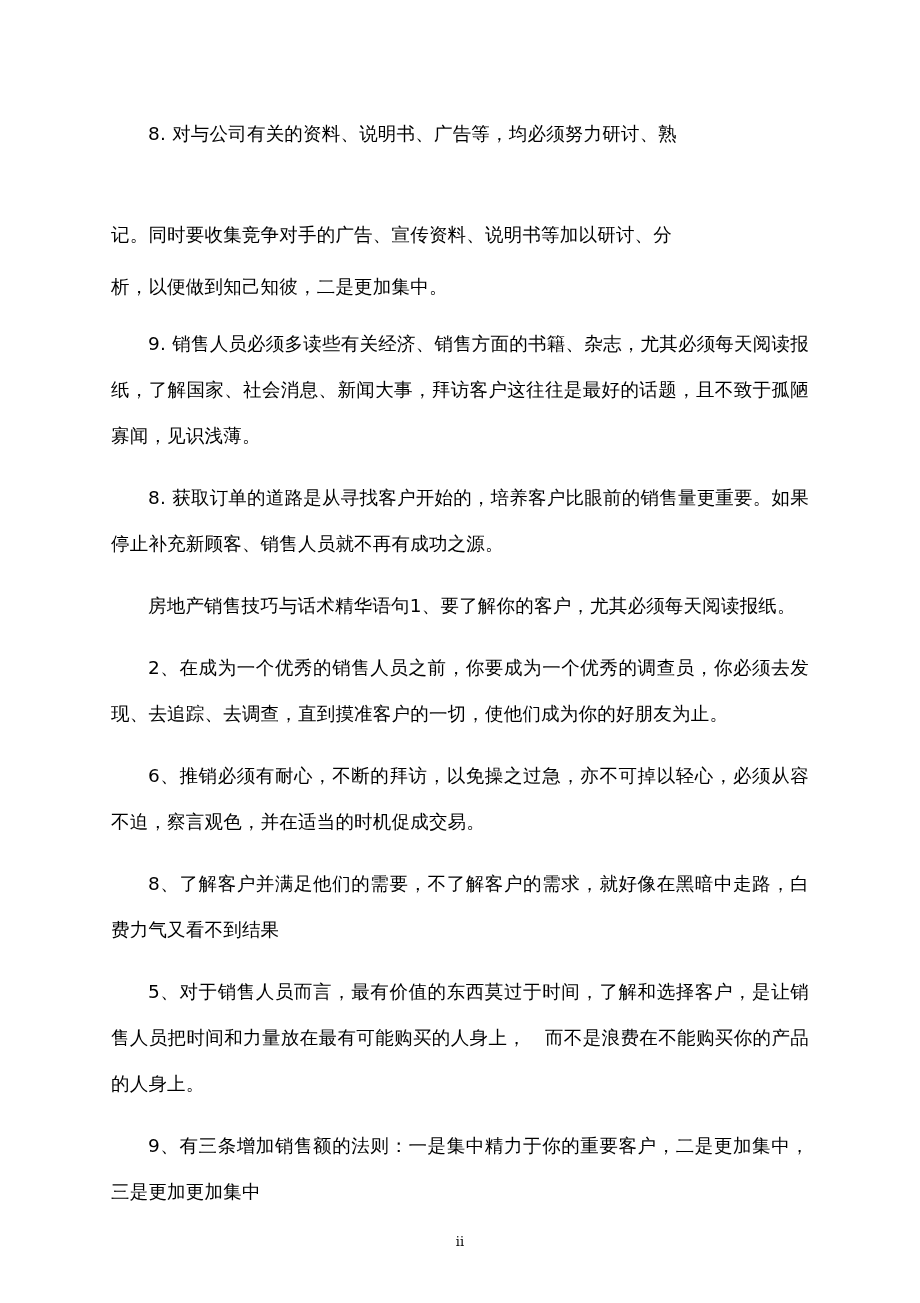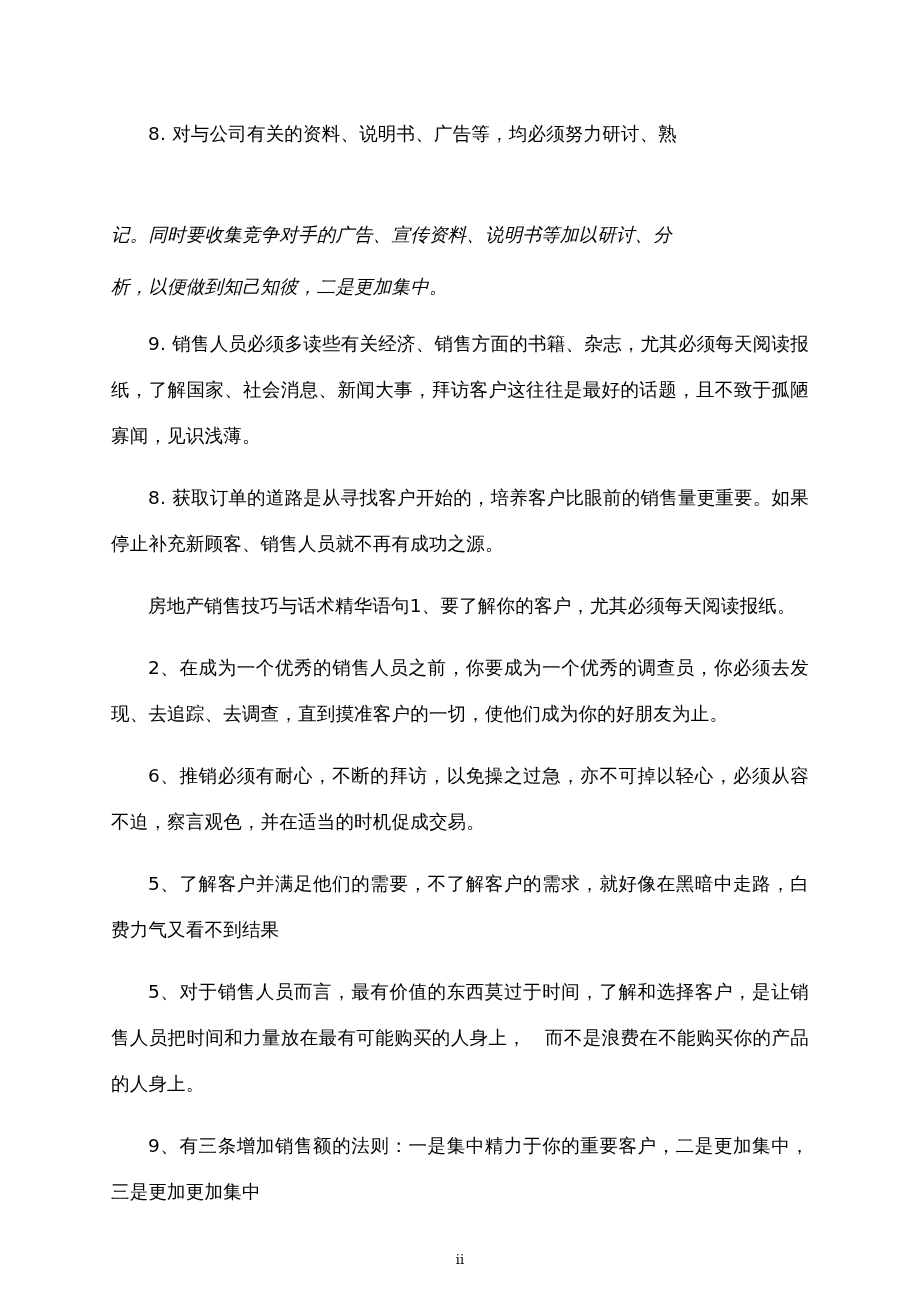--- a/index.html
+++ b/index.html
@@ -31,30 +31,29 @@
     letter-spacing: 0.2px;
   }
   .para {
     margin: 16px;
     text-indent: 2em;
     line-height: 46px;
     word-break: break-all;
   }
   .para.tight {
     line-height: 36px;
-    font-style: italic;
   }
   .gap-lg {
     height: 28px;
   }
   .footer {
     position: absolute;
     left: 0;
     right: 0;
-    bottom: 36px;
+    bottom: 54px;
     text-align: center;
     font-size: 13px;
     color: #000000;
     font-family: "DejaVu Serif", "Liberation Serif", serif;
   }
 </style>
 </head>
 <body>
 
 <div class="page">
@@ -68,21 +67,21 @@
     <p class="para">9. 销售人员必须多读些有关经济、销售方面的书籍、杂志，尤其必须每天阅读报纸，了解国家、社会消息、新闻大事，拜访客户这往往是最好的话题，且不致于孤陋寡闻，见识浅薄。</p>
 
     <p class="para">8. 获取订单的道路是从寻找客户开始的，培养客户比眼前的销售量更重要。如果停止补充新顾客、销售人员就不再有成功之源。</p>
 
     <p class="para">房地产销售技巧与话术精华语句1、要了解你的客户，尤其必须每天阅读报纸。</p>
 
     <p class="para">2、在成为一个优秀的销售人员之前，你要成为一个优秀的调查员，你必须去发现、去追踪、去调查，直到摸准客户的一切，使他们成为你的好朋友为止。</p>
 
     <p class="para">6、推销必须有耐心，不断的拜访，以免操之过急，亦不可掉以轻心，必须从容不迫，察言观色，并在适当的时机促成交易。</p>
 
-    <p class="para">5、了解客户并满足他们的需要，不了解客户的需求，就好像在黑暗中走路，白费力气又看不到结果</p>
+    <p class="para">8、了解客户并满足他们的需要，不了解客户的需求，就好像在黑暗中走路，白费力气又看不到结果</p>
 
     <p class="para">5、对于销售人员而言，最有价值的东西莫过于时间，了解和选择客户，是让销售人员把时间和力量放在最有可能购买的人身上，　而不是浪费在不能购买你的产品的人身上。</p>
 
     <p class="para">9、有三条增加销售额的法则：一是集中精力于你的重要客户，二是更加集中，三是更加更加集中</p>
 
   </div>
 
   <div class="footer">ii</div>
 </div>
 

